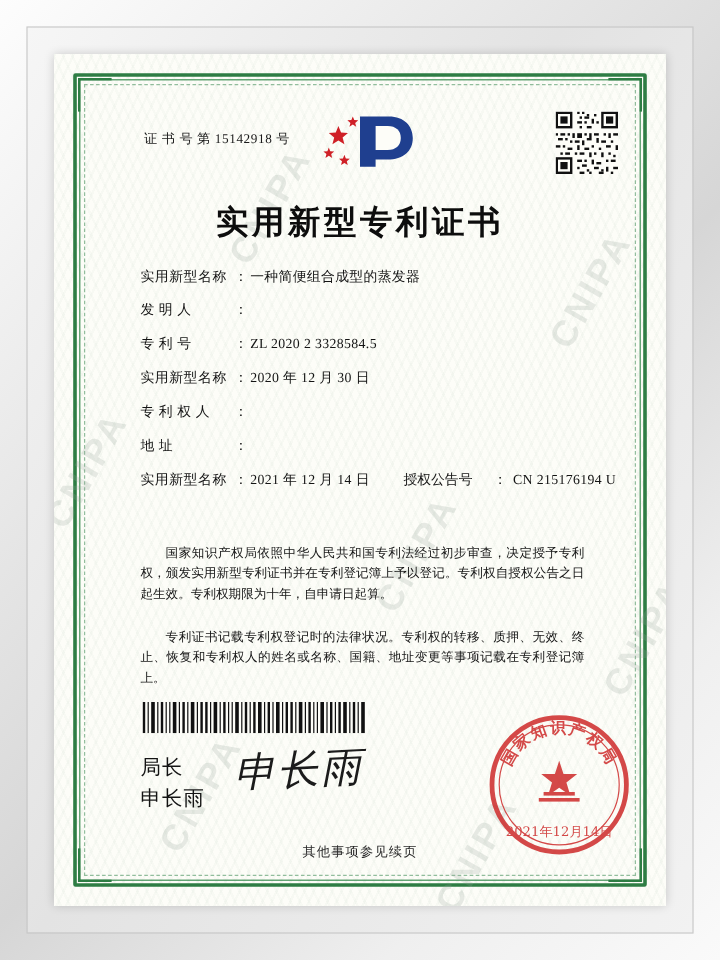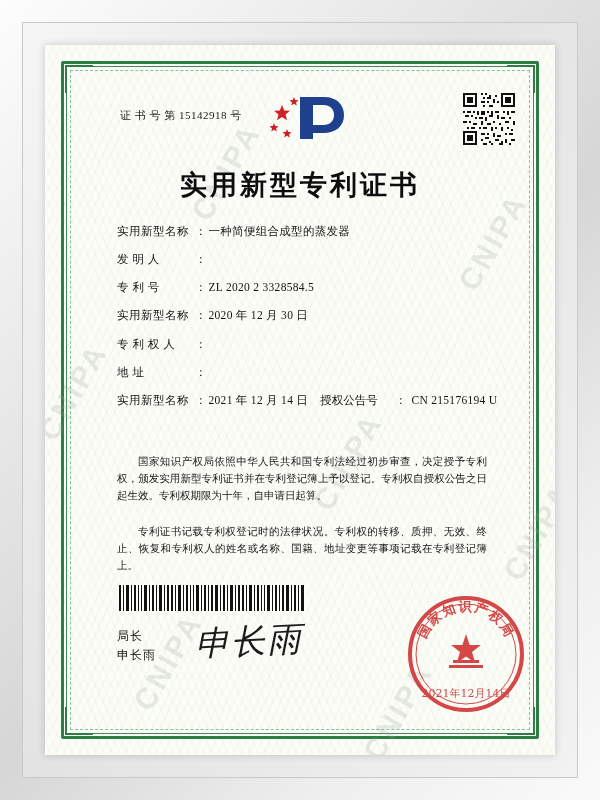--- a/index.html
+++ b/index.html
@@ -158,21 +158,21 @@
   }
   .f-label {
     width: 78px;
     flex: 0 0 78px;
     letter-spacing: 0.5px;
   }
   .f-value { letter-spacing: 0.3px; }
   .f-sep { padding: 0 2px 0 0; }
 
   .inline-second {
-    margin-left: 12px;
+    margin-left: 28px;
   }
   .inline-second .f-label2 {
     display: inline-block;
     width: 72px;
   }
 
   .para {
     position: absolute;
     left: 72px;
     width: 370px;
@@ -192,21 +192,21 @@
     top: 540px;
     width: 190px;
     height: 26px;
   }
   .barcode svg { display:block; }
 
   .signer {
     position: absolute;
     left: 72px;
     top: 582px;
-    font-size: 12px;
+    font-size: 17px;
     line-height: 1.55;
     color: #141414;
     letter-spacing: 1px;
   }
   .signature {
     position: absolute;
     left: 150px;
     top: 574px;
     font-size: 34px;
     color: #1b1b1b;
@@ -505,15 +505,16 @@
           <text font-family="'DejaVu Serif', serif" font-size="13" font-weight="bold" fill="#cc2222" letter-spacing="2">
             <textPath href="#sealTop" startOffset="50%" text-anchor="middle" side="left">国家知识产权局</textPath>
           </text>
 
           <text x="61" y="104" text-anchor="middle" font-family="'DejaVu Serif', serif" font-size="11" fill="#cc2222">2021年12月14日</text>
         </g>
       </svg>
     </div>
 
 
+    <div class="footnote">其他事项参见续页</div>
 
   </div>
 </div>
 
 </body></html>

